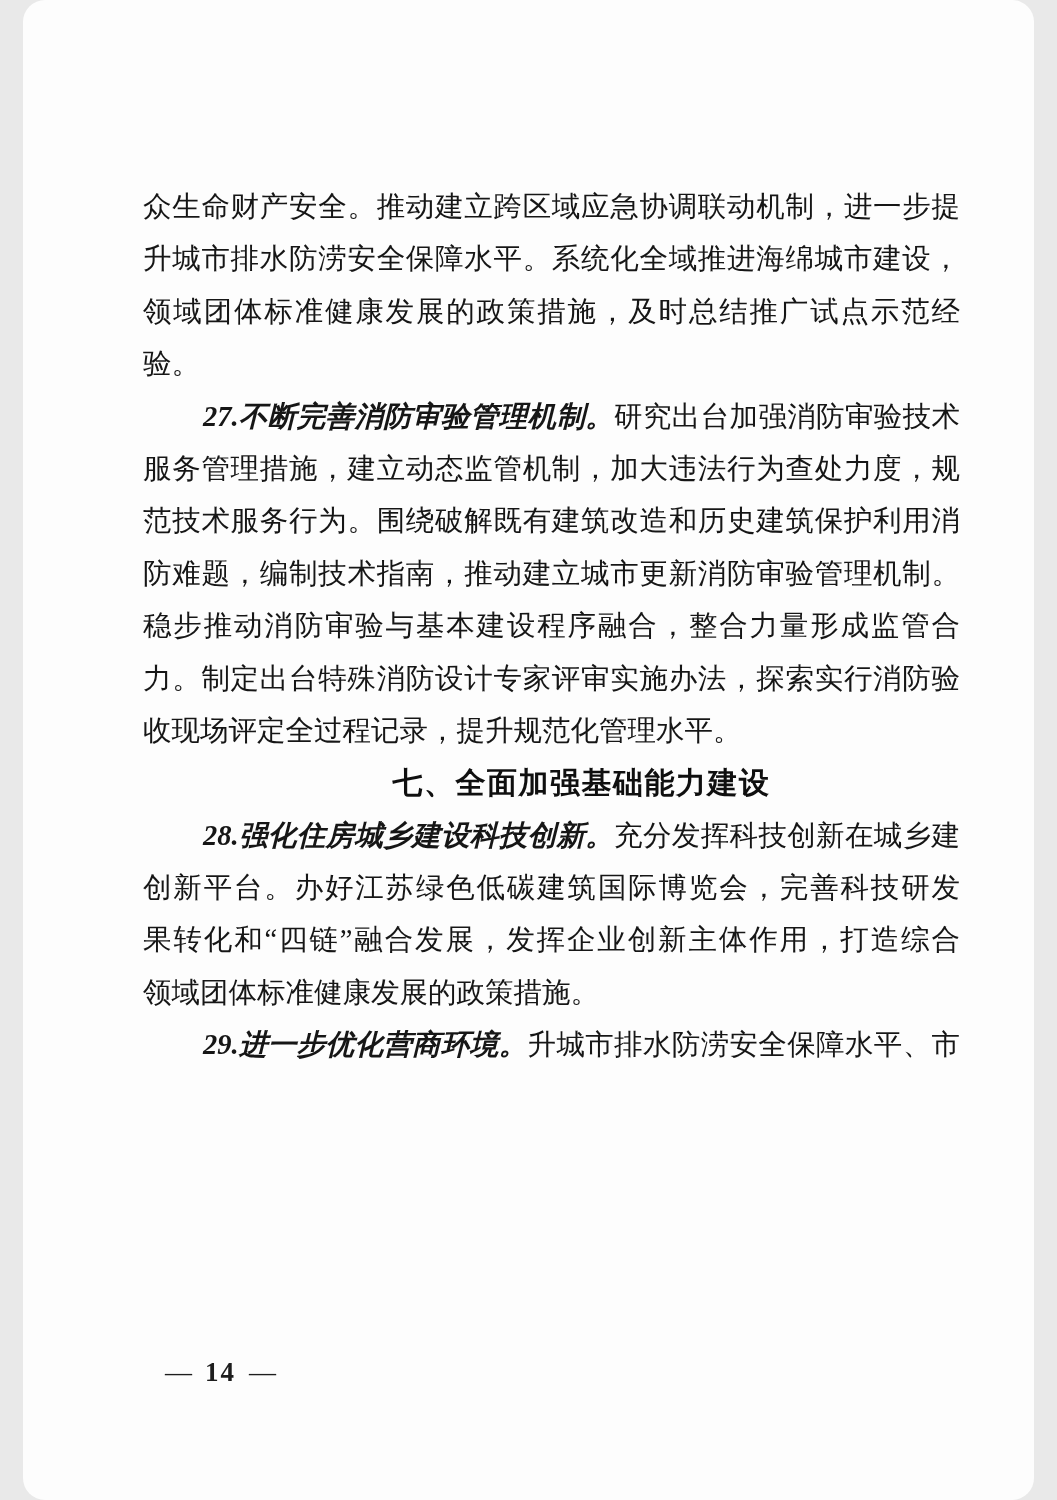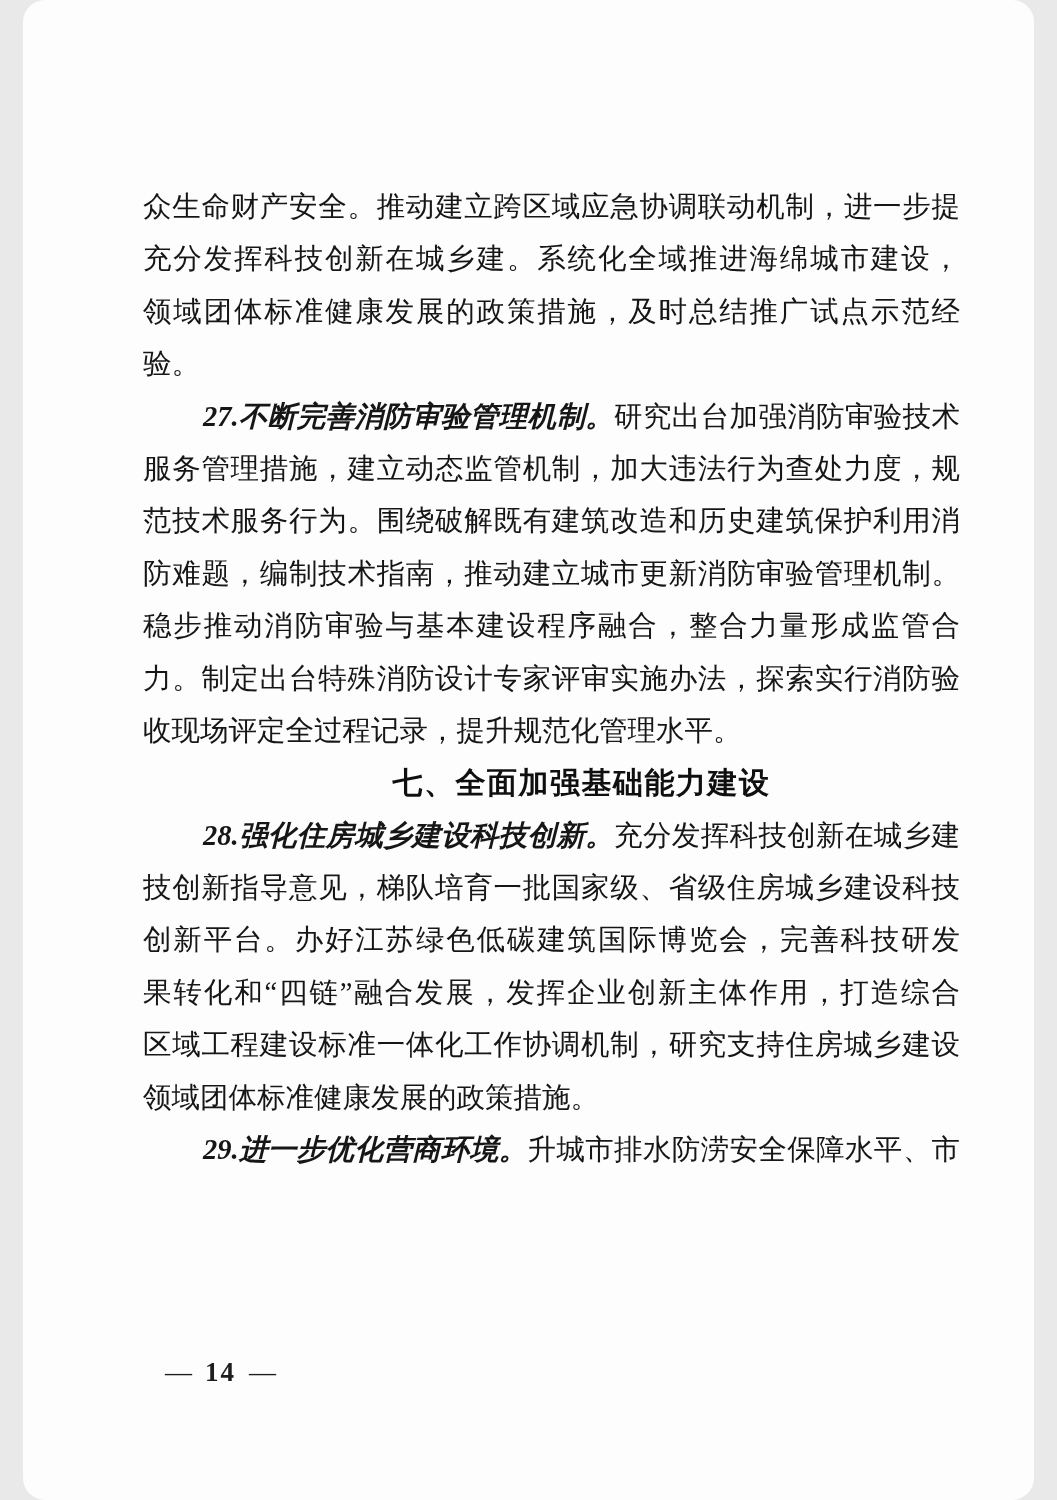--- a/index.html
+++ b/index.html
@@ -65,43 +65,41 @@
   }
 </style>
 </head>
 <body>
 
 <div class="page">
   <div class="content">
 
     <div>
       <div class="line">众生命财产安全。推动建立跨区域应急协调联动机制，进一步提</div>
-      <div class="line">充分发挥科技创新在城乡建。系统化全域推进海绵城市建设，</div>
+      <div class="line">升城市排水防涝安全保障水平。系统化全域推进海绵城市建设，</div>
       <div class="line">领域团体标准健康发展的政策措施，及时总结推广试点示范经</div>
       <div class="line last">验。</div>
     </div>
 
     <div>
       <div class="line first"><b class="lead">27.不断完善消防审验管理机制。</b><span>研究出台加强消防审验技术</span></div>
       <div class="line">服务管理措施，建立动态监管机制，加大违法行为查处力度，规</div>
       <div class="line">范技术服务行为。围绕破解既有建筑改造和历史建筑保护利用消</div>
       <div class="line">防难题，编制技术指南，推动建立城市更新消防审验管理机制。</div>
       <div class="line">稳步推动消防审验与基本建设程序融合，整合力量形成监管合</div>
       <div class="line">力。制定出台特殊消防设计专家评审实施办法，探索实行消防验</div>
       <div class="line last">收现场评定全过程记录，提升规范化管理水平。</div>
     </div>
 
     <h2 class="heading">七、全面加强基础能力建设</h2>
 
     <div>
       <div class="line first"><b class="lead">28.强化住房城乡建设科技创新。</b><span>充分发挥科技创新在城乡建</span></div>
-      <div class="line">技创新指导意见，梯队培育一批国家级、省级住房城乡建设科技</div>
       <div class="line">创新平台。办好江苏绿色低碳建筑国际博览会，完善科技研发</div>
       <div class="line">果转化和“四链”融合发展，发挥企业创新主体作用，打造综合</div>
-      <div class="line">区域工程建设标准一体化工作协调机制，研究支持住房城乡建设</div>
       <div class="line last">领域团体标准健康发展的政策措施。</div>
     </div>
 
     <div>
       <div class="line first"><b class="lead">29.进一步优化营商环境。</b><span>升城市排水防涝安全保障水平、市</span></div>
     </div>
 
   </div>
 
   <div class="footer">

